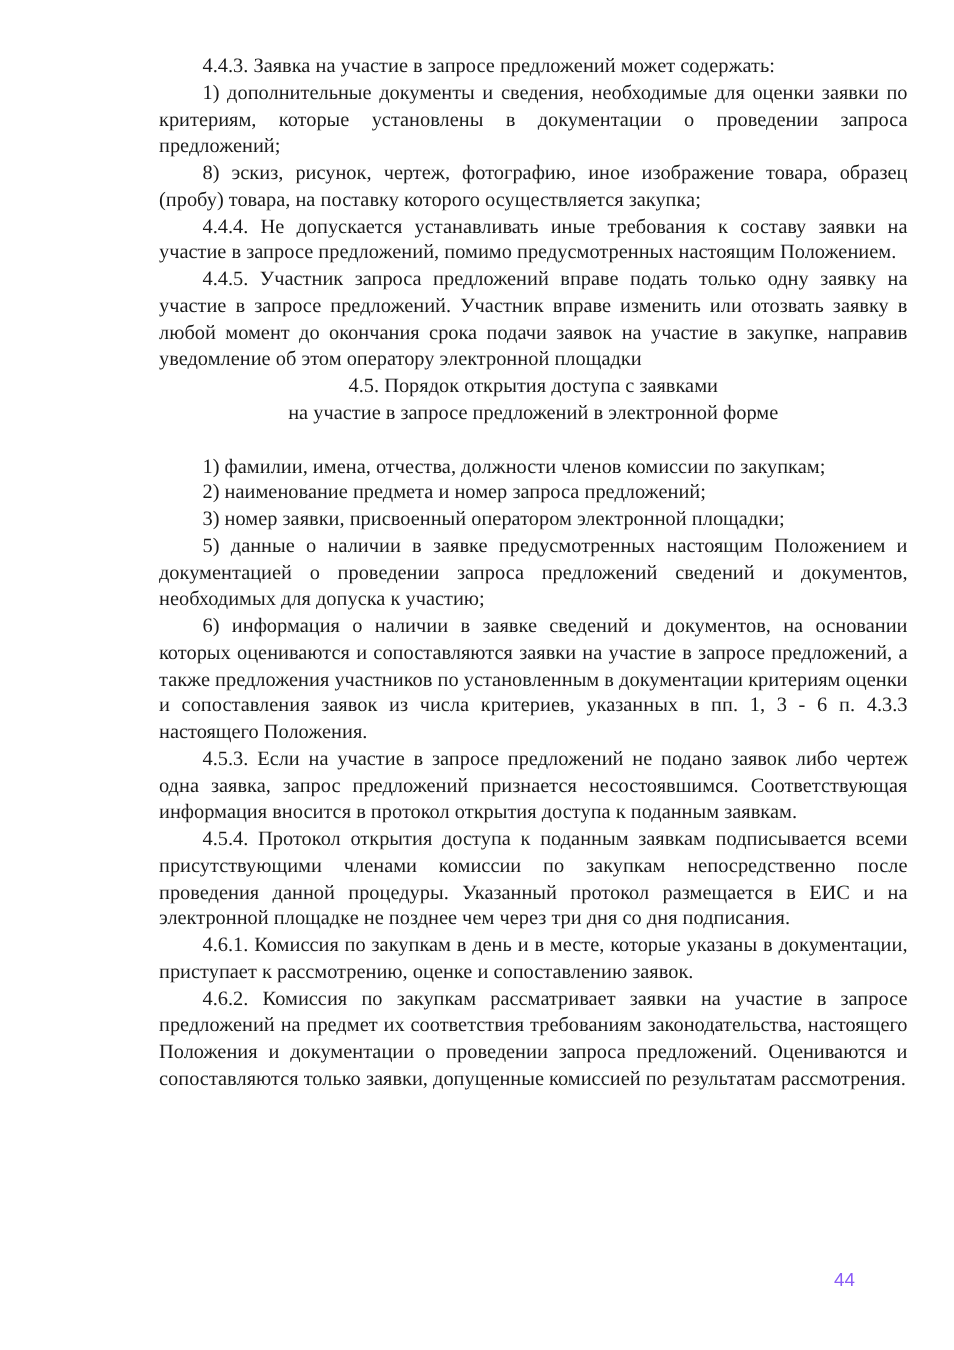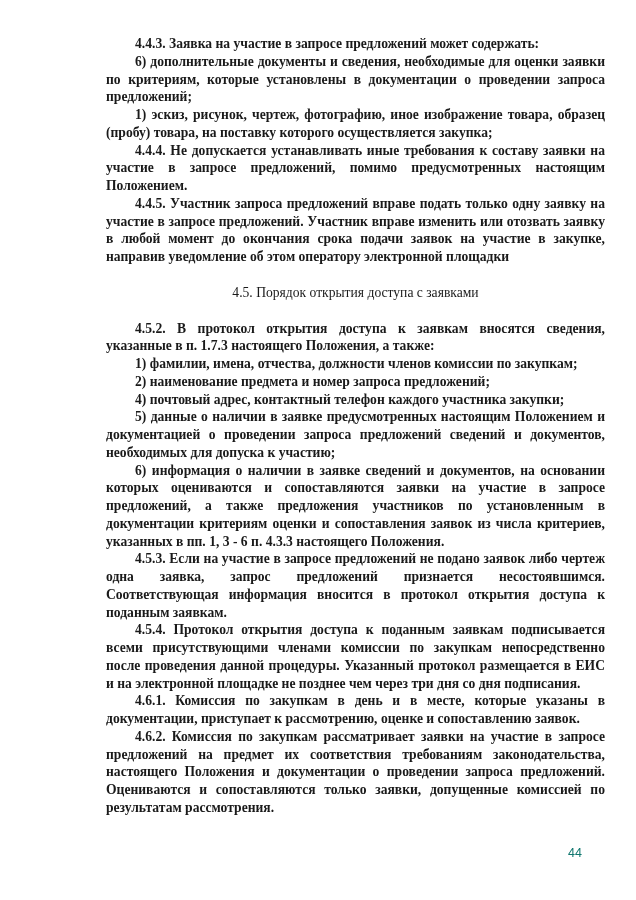--- a/index.html
+++ b/index.html
@@ -2,47 +2,47 @@
 <html><head>
 <meta charset="utf-8">
 <style>
   html, body { margin: 0; padding: 0; background: #ffffff; }
   body { width: 636px; height: 900px; position: relative; overflow: hidden; }
   .page {
     position: absolute; left: 106px; top: 35px; width: 499px;
     font-family: "Liberation Serif", serif; font-size: 13.6px; line-height: 17.75px;
     color: #1a1a1a;
   }
-  .p { text-align: justify; text-indent: 29px; margin: 0; font-weight: bold; }
+  .p { text-align: justify; text-indent: 29px; margin: 0; }
   .h { text-align: center; margin: 0; }
-  .gap-top { margin-top: 18px; }
+  .gap-top { }
   .gap-bot { margin-bottom: 18px; }
   .pagenum {
-    position: absolute; left: 568px; top: 846px;
-    font-family: "Liberation Sans", sans-serif; font-size: 12.5px; color: #0f766e;
+    position: absolute; left: 556px; top: 846px;
+    font-family: "Liberation Sans", sans-serif; font-size: 12.5px; color: #8b5cf6;
   }
 </style>
 </head>
 <body>
 
 <div class="page">
   <p class="p">4.4.3. Заявка на участие в запросе предложений может содержать:</p>
-  <p class="p">6) дополнительные документы и сведения, необходимые для оценки заявки по критериям, которые установлены в документации о проведении запроса предложений;</p>
-  <p class="p">1) эскиз, рисунок, чертеж, фотографию, иное изображение товара, образец (пробу) товара, на поставку которого осуществляется закупка;</p>
+  <p class="p">1) дополнительные документы и сведения, необходимые для оценки заявки по критериям, которые установлены в документации о проведении запроса предложений;</p>
+  <p class="p">8) эскиз, рисунок, чертеж, фотографию, иное изображение товара, образец (пробу) товара, на поставку которого осуществляется закупка;</p>
   <p class="p">4.4.4. Не допускается устанавливать иные требования к составу заявки на участие в запросе предложений, помимо предусмотренных настоящим Положением.</p>
   <p class="p">4.4.5. Участник запроса предложений вправе подать только одну заявку на участие в запросе предложений. Участник вправе изменить или отозвать заявку в любой момент до окончания срока подачи заявок на участие в закупке, направив уведомление об этом оператору электронной площадки</p>
 
   <div class="gap-top gap-bot">
     <p class="h">4.5. Порядок открытия доступа с заявками</p>
+    <p class="h">на участие в запросе предложений в электронной форме</p>
   </div>
 
-  <p class="p">4.5.2. В протокол открытия доступа к заявкам вносятся сведения, указанные в п. 1.7.3 настоящего Положения, а также:</p>
   <p class="p">1) фамилии, имена, отчества, должности членов комиссии по закупкам;</p>
   <p class="p">2) наименование предмета и номер запроса предложений;</p>
-  <p class="p">4) почтовый адрес, контактный телефон каждого участника закупки;</p>
+  <p class="p">3) номер заявки, присвоенный оператором электронной площадки;</p>
   <p class="p">5) данные о наличии в заявке предусмотренных настоящим Положением и документацией о проведении запроса предложений сведений и документов, необходимых для допуска к участию;</p>
   <p class="p">6) информация о наличии в заявке сведений и документов, на основании которых оцениваются и сопоставляются заявки на участие в запросе предложений, а также предложения участников по установленным в документации критериям оценки и сопоставления заявок из числа критериев, указанных в пп. 1, 3 - 6 п. 4.3.3 настоящего Положения.</p>
   <p class="p">4.5.3. Если на участие в запросе предложений не подано заявок либо чертеж одна заявка, запрос предложений признается несостоявшимся. Соответствующая информация вносится в протокол открытия доступа к поданным заявкам.</p>
   <p class="p">4.5.4. Протокол открытия доступа к поданным заявкам подписывается всеми присутствующими членами комиссии по закупкам непосредственно после проведения данной процедуры. Указанный протокол размещается в ЕИС и на электронной площадке не позднее чем через три дня со дня подписания.</p>
 
 
   <p class="p">4.6.1. Комиссия по закупкам в день и в месте, которые указаны в документации, приступает к рассмотрению, оценке и сопоставлению заявок.</p>
   <p class="p">4.6.2. Комиссия по закупкам рассматривает заявки на участие в запросе предложений на предмет их соответствия требованиям законодательства, настоящего Положения и документации о проведении запроса предложений. Оцениваются и сопоставляются только заявки, допущенные комиссией по результатам рассмотрения.</p>
 
 </div>

